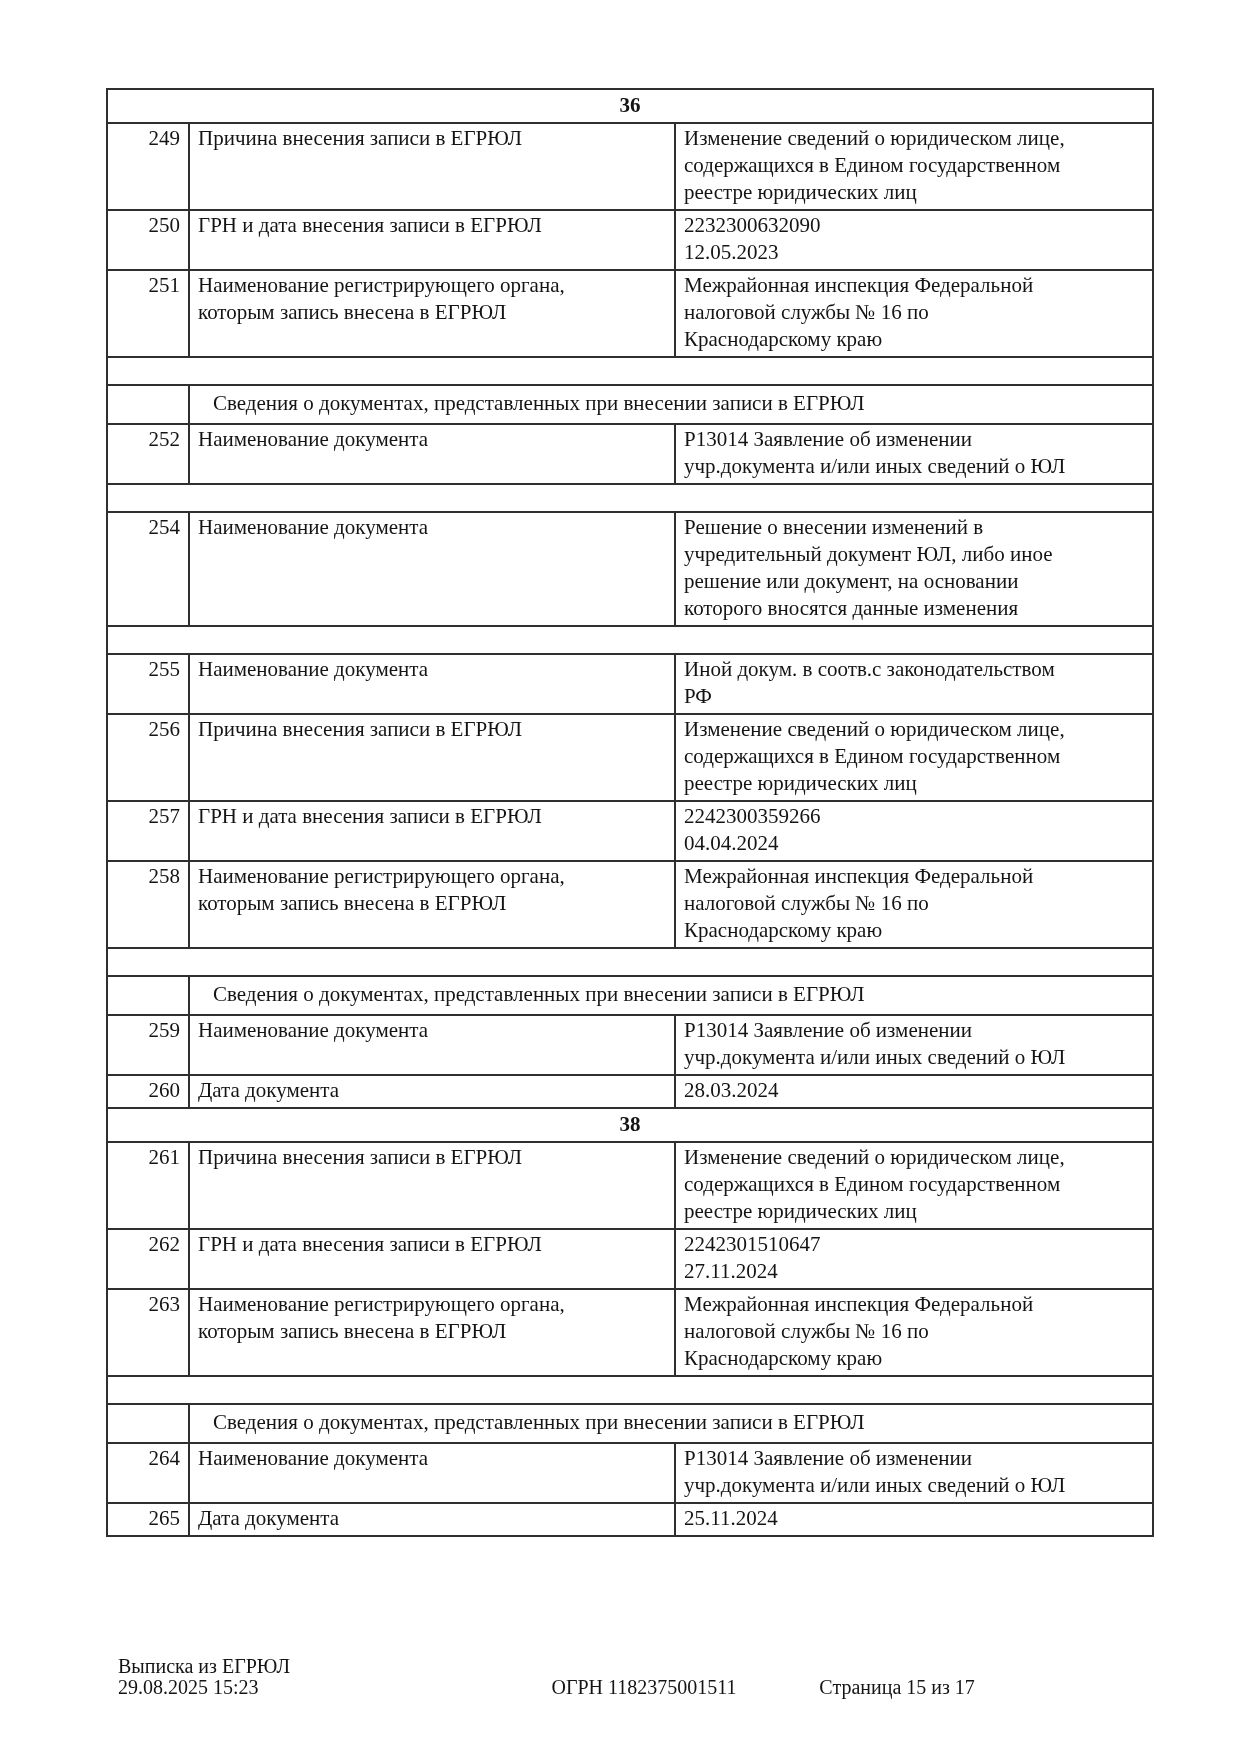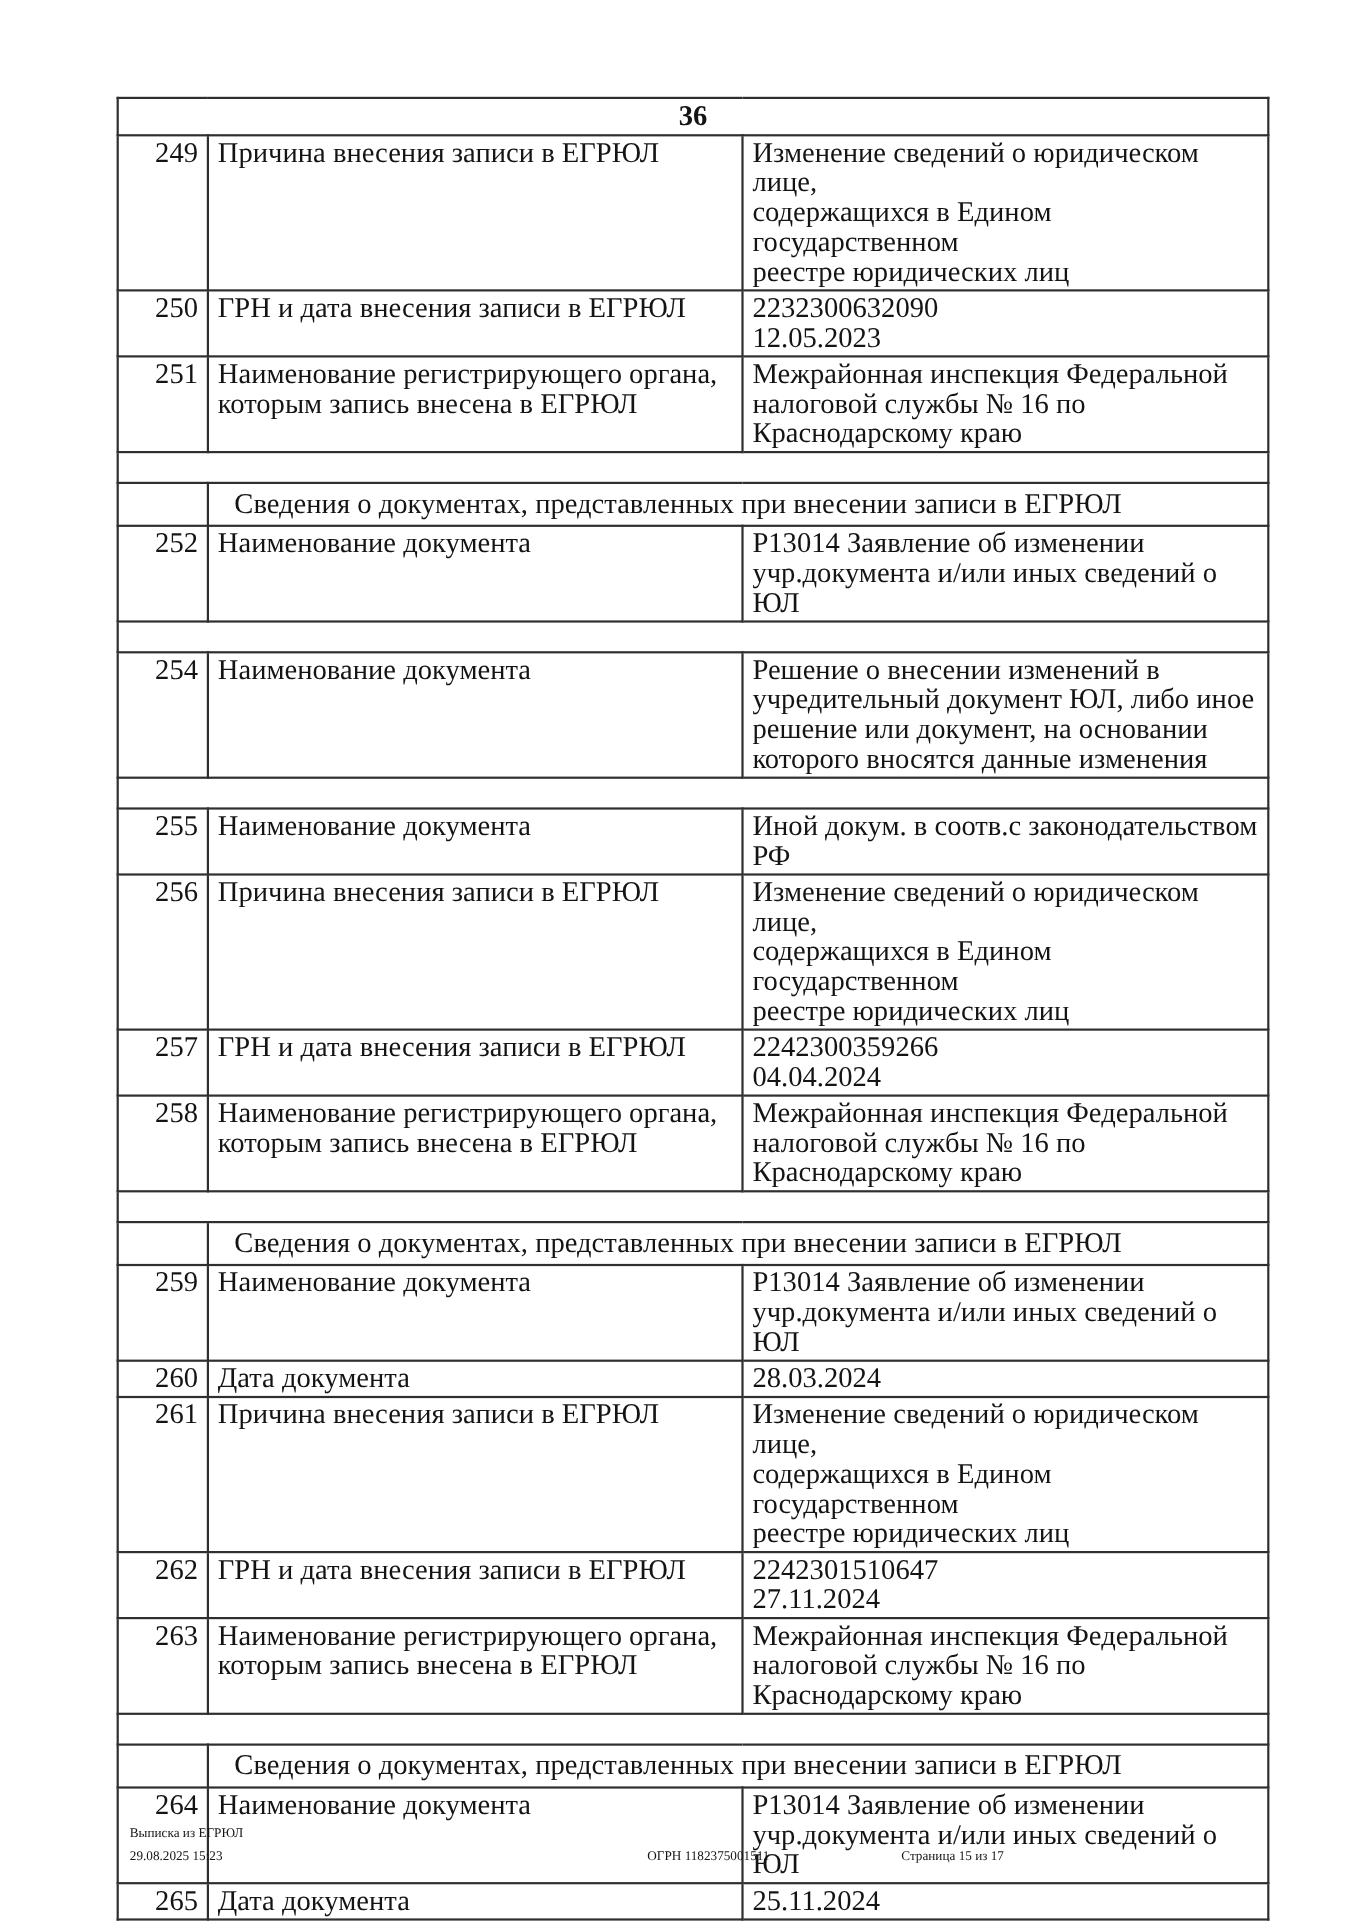--- a/index.html
+++ b/index.html
@@ -15,21 +15,21 @@
     color: #141414;
     overflow: hidden;
   }
   table.egrul {
     position: absolute;
     left: 106px;
     top: 88px;
     width: 1046px;
     border-collapse: collapse;
     table-layout: fixed;
-    font-size: 26px;
+    font-size: 21px;
     line-height: 27px;
   }
   table.egrul td {
     border: 2px solid #2f2f2f;
     vertical-align: top;
     padding: 1px 8px 3px 8px;
   }
   td.num {
     text-align: right;
     padding-right: 9px;
@@ -56,21 +56,21 @@
     overflow: hidden;
   }
   .footer {
     position: absolute;
     left: 106px;
     top: 1656px;
     width: 1064px;
     display: flex;
     justify-content: space-between;
     align-items: flex-end;
-    font-size: 12px;
+    font-size: 20px;
     line-height: 21px;
   }
   .footer .f-left {
     flex: 1 1 0;
     text-align: left;
     padding-left: 12px;
   }
   .footer .f-center {
     flex: 1 1 0;
     text-align: center;
@@ -182,20 +182,23 @@
     <td class="lbl">Наименование документа</td>
     <td class="val">Р13014 Заявление об изменении
 учр.документа и/или иных сведений о ЮЛ</td>
   </tr>
   <tr>
     <td class="num">260</td>
     <td class="lbl">Дата документа</td>
     <td class="val">28.03.2024</td>
   </tr>
 
+  <tr class="section">
+    <td colspan="3">38</td>
+  </tr>
   <tr>
     <td class="num">261</td>
     <td class="lbl">Причина внесения записи в ЕГРЮЛ</td>
     <td class="val">Изменение сведений о юридическом лице,
 содержащихся в Едином государственном
 реестре юридических лиц</td>
   </tr>
   <tr>
     <td class="num">262</td>
     <td class="lbl">ГРН и дата внесения записи в ЕГРЮЛ</td>

